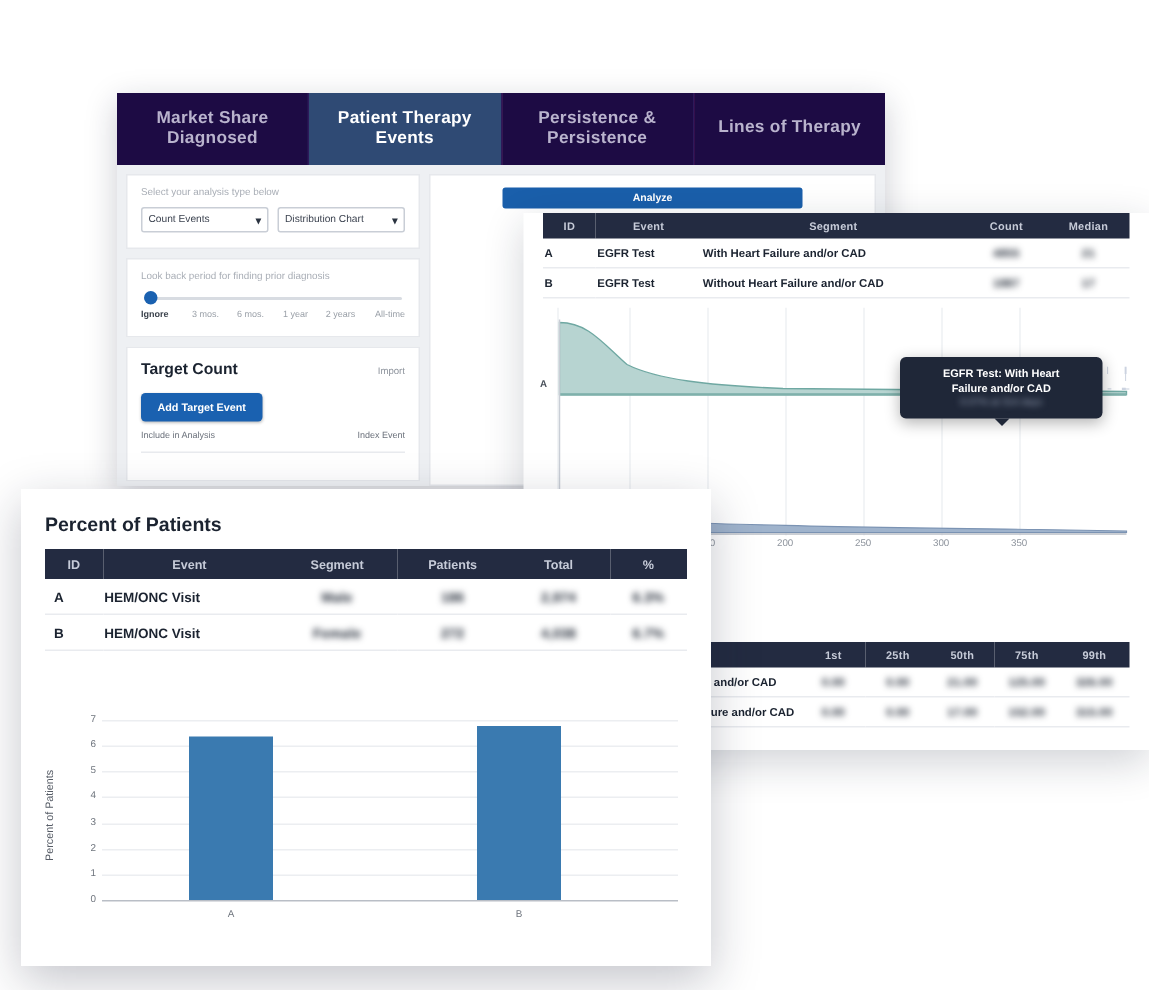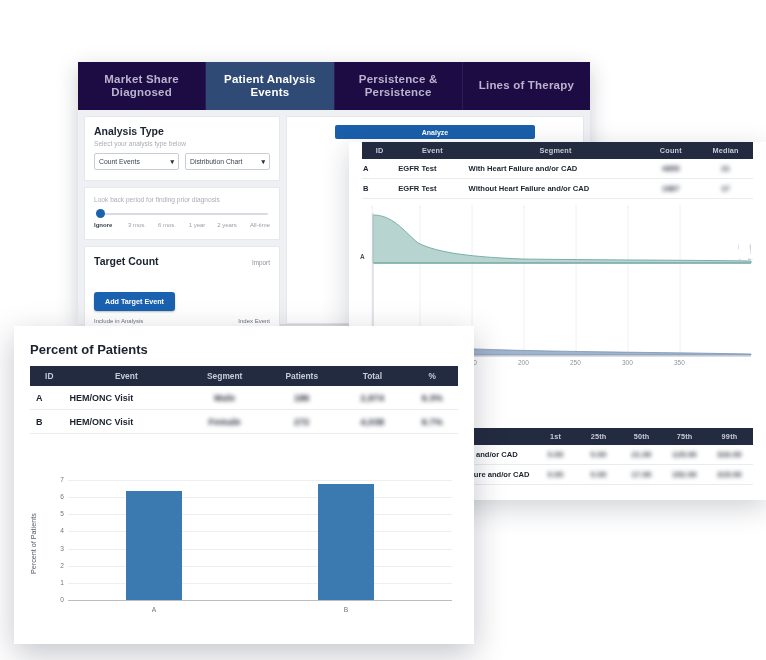--- a/index.html
+++ b/index.html
@@ -62,21 +62,21 @@
   .sknob{position:absolute;left:0;top:-2px;width:9px;height:9px;border-radius:50%;background:#1a61b0;}
   .sticks{display:flex;justify-content:space-between;font-size:6px;color:#9aa0a8;}
   .sticks span:first-child{color:#3b424c;font-weight:700;}
   .sticks span{width:26px;text-align:center;line-height:7px;}
   .sticks span:first-child{text-align:left;}
   .sticks span:last-child{text-align:right;}
 
   .teHead{display:flex;justify-content:space-between;align-items:baseline;}
   .import{font-size:6.4px;color:#8d939c;}
   .btnPrimary{
-    display:inline-block;margin-top:22px;background:#1a61b0;color:#fff;
+    display:inline-block;margin-top:7px;background:#1a61b0;color:#fff;
     font-size:7.2px;font-weight:700;padding:5px 11px;border-radius:3px;
     box-shadow:0 1px 2px rgba(0,0,0,.25);
   }
   .colHdr{display:flex;justify-content:space-between;margin-top:7px;font-size:6px;color:#6c727c;line-height:7px;}
   .colHdr div{text-align:center;}
   .rowline{margin-top:6px;border-top:1px solid #e8eaee;height:8px;}
 
   .rightcol{
     position:absolute;left:208px;top:6px;right:6px;bottom:0;background:#fff;border:1px solid #e6e8ec;
   }
@@ -169,21 +169,21 @@
 
     <div class="tabbar">
       <div class="tab">
         <div>
           <div>Market Share</div>
           <div>Diagnosed</div>
         </div>
       </div>
       <div class="tab active">
         <div>
-          <div>Patient Analysis</div>
+          <div>Patient Therapy</div>
           <div>Events</div>
         </div>
       </div>
       <div class="tab">
         <div>
           <div>Persistence &amp;</div>
           <div>Persistence</div>
         </div>
       </div>
       <div class="tab">
@@ -191,21 +191,20 @@
           <div>Lines of Therapy</div>
         </div>
       </div>
     </div>
 
     <div class="backbody">
 
       <div class="leftcol">
 
         <div class="card">
-          <h4>Analysis Type</h4>
           <div class="sub">Select your analysis type below</div>
           <div class="selrow">
             <div class="sel">
               <span>Count Events</span>
               <span class="chev">▾</span>
             </div>
             <div class="sel">
               <span>Distribution Chart</span>
               <span class="chev">▾</span>
             </div>
@@ -361,20 +360,25 @@
             <td class="blur">0.00</td>
             <td class="blur">17.00</td>
             <td class="blur">152.00</td>
             <td class="blur">315.00</td>
           </tr>
         </tbody>
       </table>
     </div>
   </div>
 
+  <div class="tooltip">
+    <div class="t1">EGFR Test: With Heart</div>
+    <div class="t1">Failure and/or CAD</div>
+    <div class="t2 blur-lite">0.07% at 314 days</div>
+  </div>
 
   <div class="frontwin">
 
     <div class="front-title">Percent of Patients</div>
 
     <table class="tbl2">
       <colgroup>
           <col style="width:9%">
           <col style="width:27%">
           <col style="width:19%">

